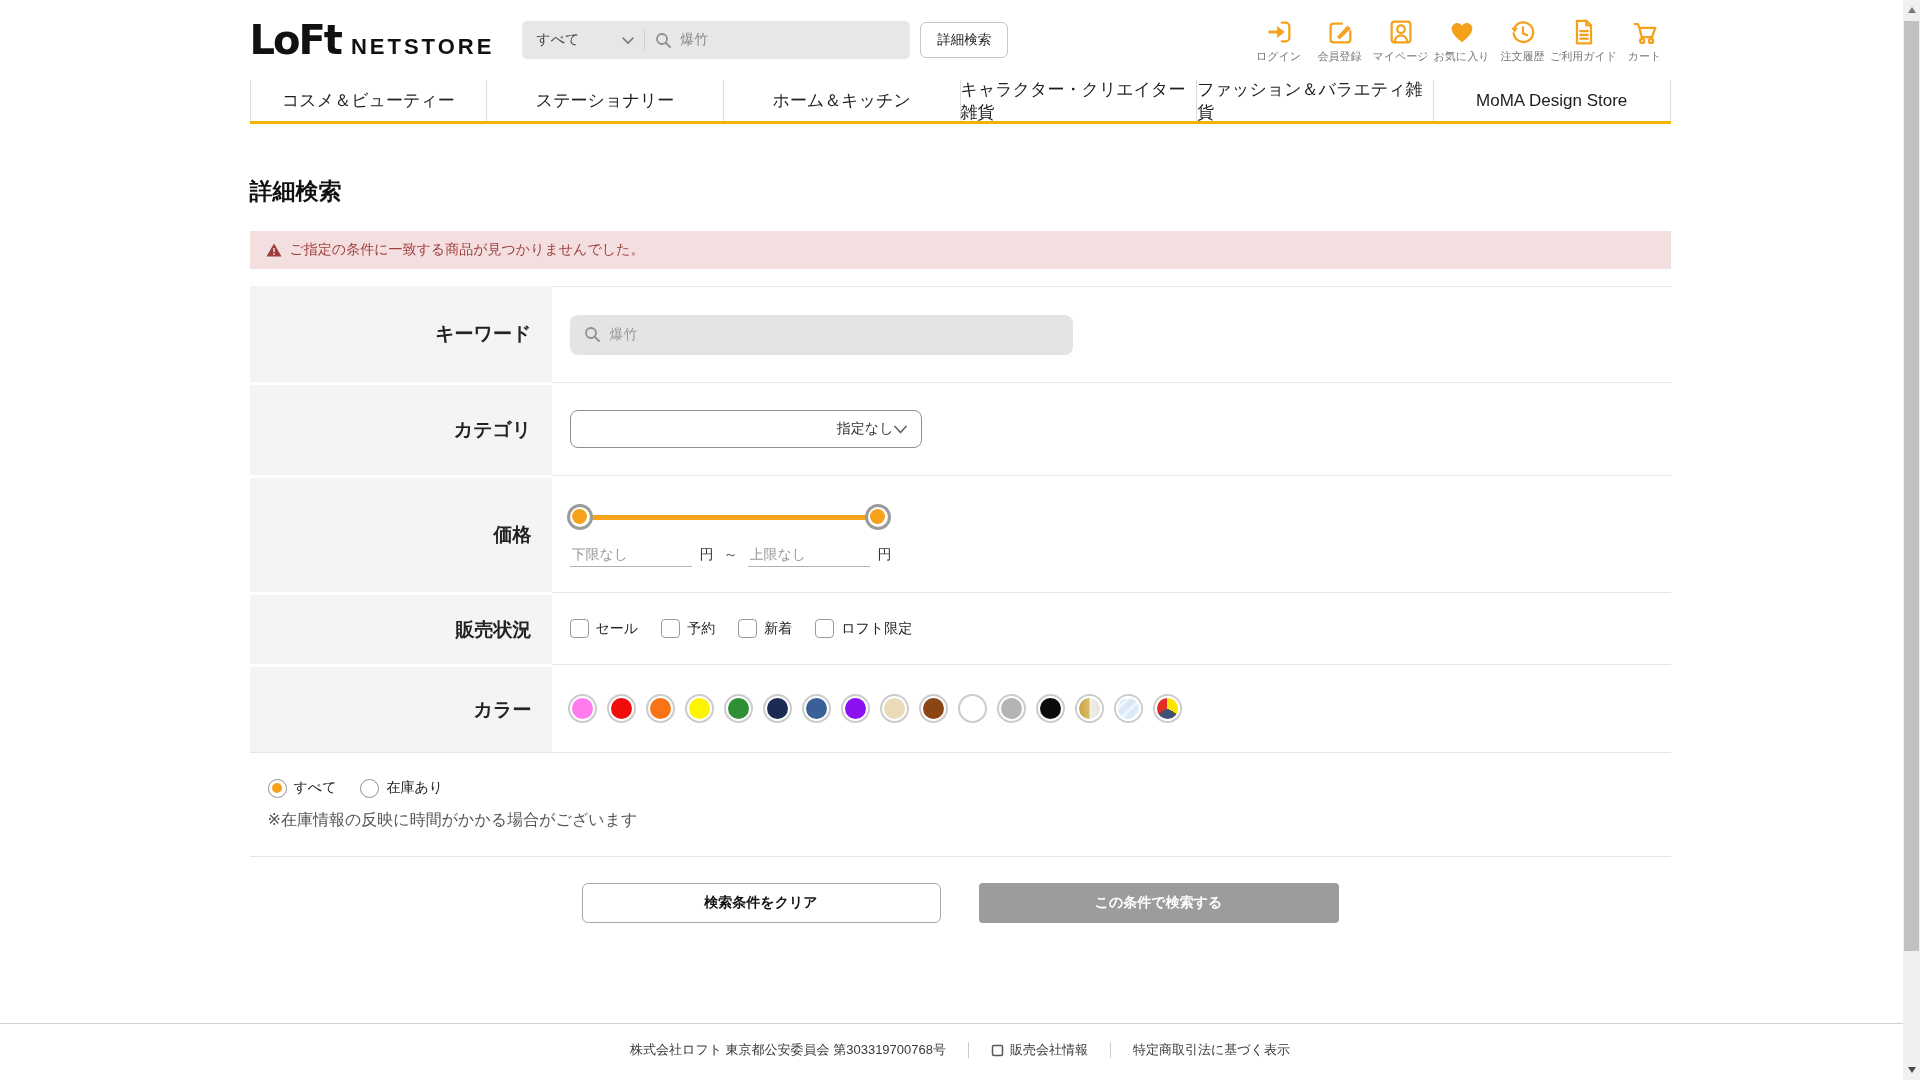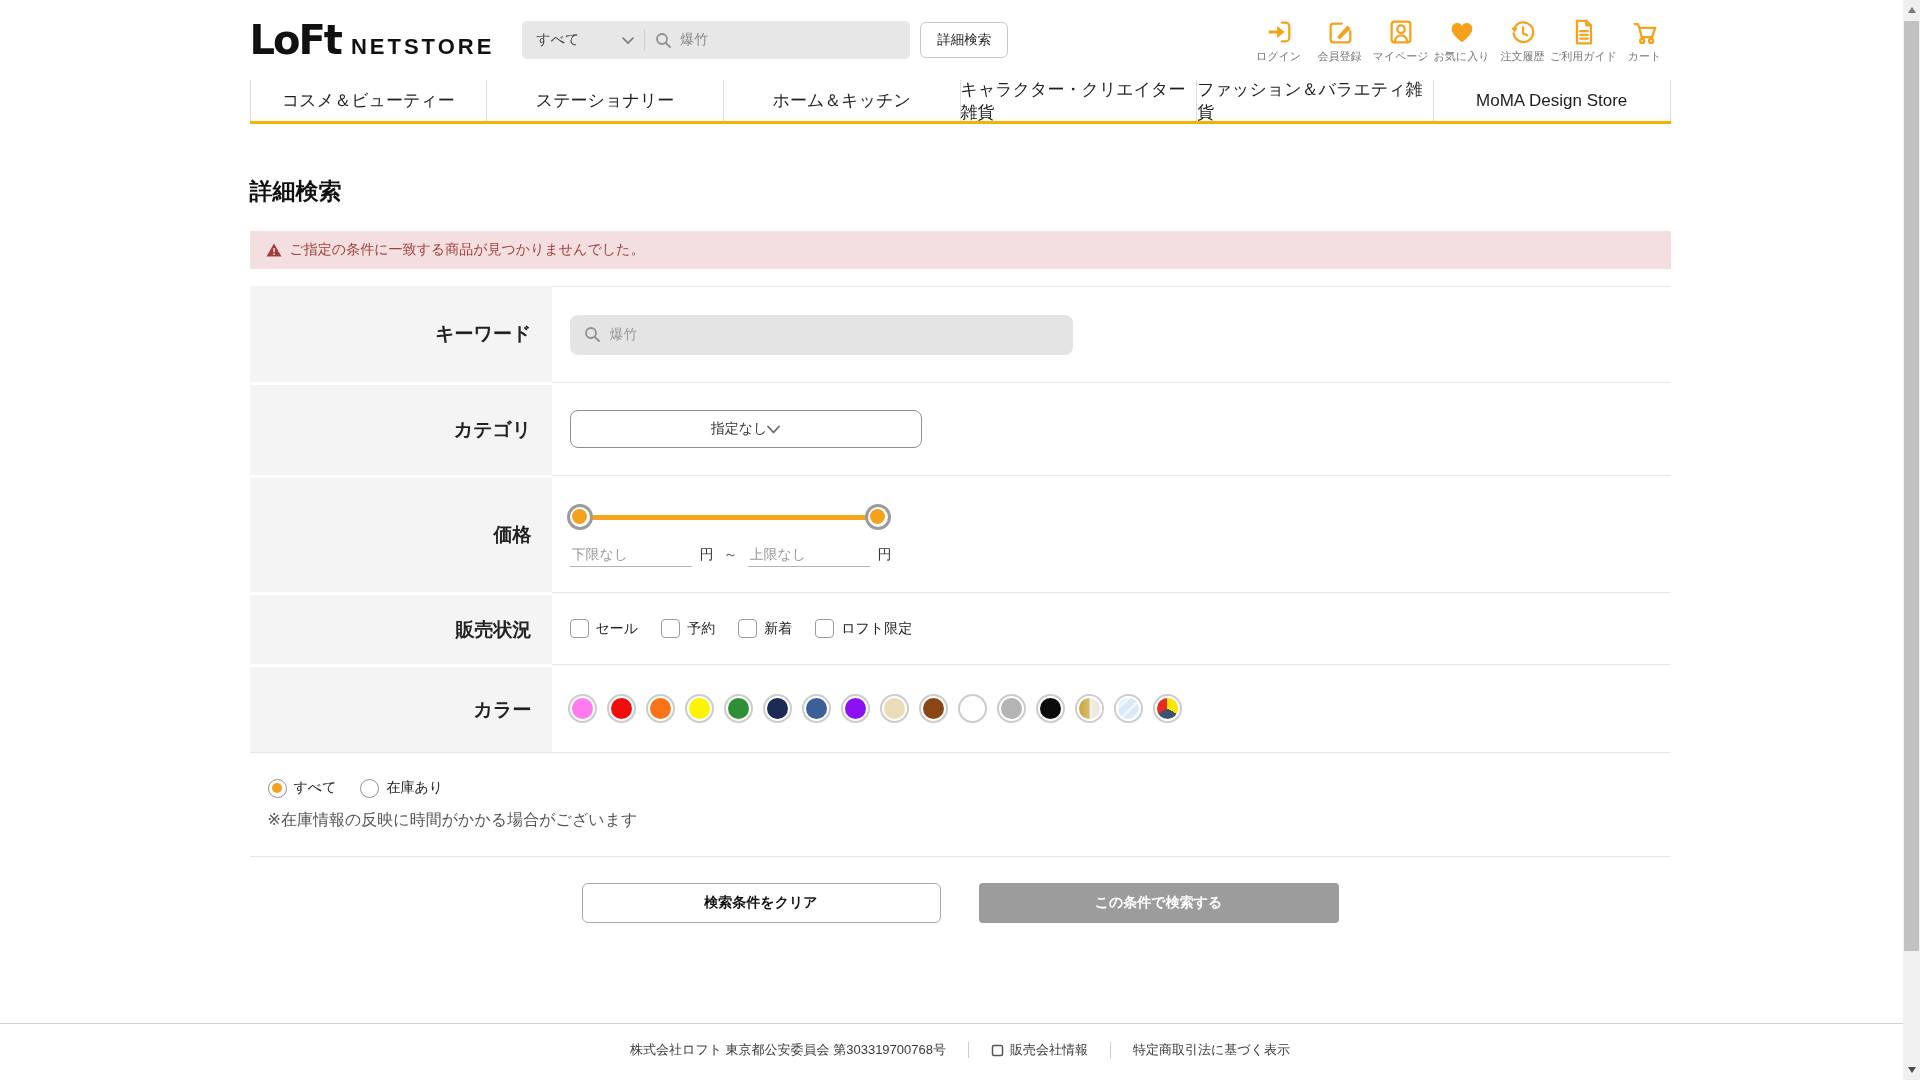--- a/index.html
+++ b/index.html
@@ -36,21 +36,21 @@
   .label-cell { width:302px; background:#F4F4F4; display:flex; align-items:center; justify-content:flex-end; padding-right:20px; font-size:19px; font-weight:bold; color:#222; }
   .form-row + .form-row .label-cell { border-top:3px solid #fff; }
   .content-cell { flex:1; border-top:1px solid #E6E6E6; display:flex; align-items:center; padding-left:18px; }
   .form-row:last-child .content-cell { border-bottom:1px solid #E6E6E6; }
 
   .row-keyword { height:96px; }
   .kw-input { display:flex; align-items:center; width:503px; height:40px; background:#E4E4E4; border-radius:8px; padding-left:14px; cursor:text; }
   .kw-input input { border:none; background:transparent; outline:none; font-size:14px; color:#999; margin-left:9px; width:420px; font-family:inherit; }
 
   .row-category { height:93px; }
-  .select-box { display:flex; align-items:center; justify-content:center; width:352px; height:38px; background:#fff; border:1px solid #8F8F8F; border-radius:8px; padding:0 14px; font-size:14px; color:#333; cursor:pointer; }
+  .select-box { display:flex; align-items:center; justify-content:flex-end; width:352px; height:38px; background:#fff; border:1px solid #8F8F8F; border-radius:8px; padding:0 14px; font-size:14px; color:#333; cursor:pointer; }
 
   .row-price { height:117px; }
   .price-wrap { display:flex; flex-direction:column; justify-content:center; }
   .slider { position:relative; width:318px; height:26px; margin:2px 0 14px 0; cursor:pointer; }
   .slider-track { position:absolute; left:10px; right:10px; top:11px; height:5px; background:#F7A41D; border-radius:3px; }
   .slider-handle { position:absolute; top:0; width:26px; height:26px; background:#fff; border:3px solid #9B9B9B; border-radius:50%; display:flex; align-items:center; justify-content:center; cursor:grab; }
   .slider-handle::after { content:""; width:15px; height:15px; background:#F5A11C; border-radius:50%; }
   .handle-min { left:-3px; } .handle-max { right:-3px; }
   .price-inputs { display:flex; align-items:center; font-size:14px; color:#333; }
   .price-inputs input { width:122px; border:none; border-bottom:1px solid #B3B3B3; outline:none; font-size:14px; color:#555; padding:2px 2px 4px 2px; font-family:inherit; }

